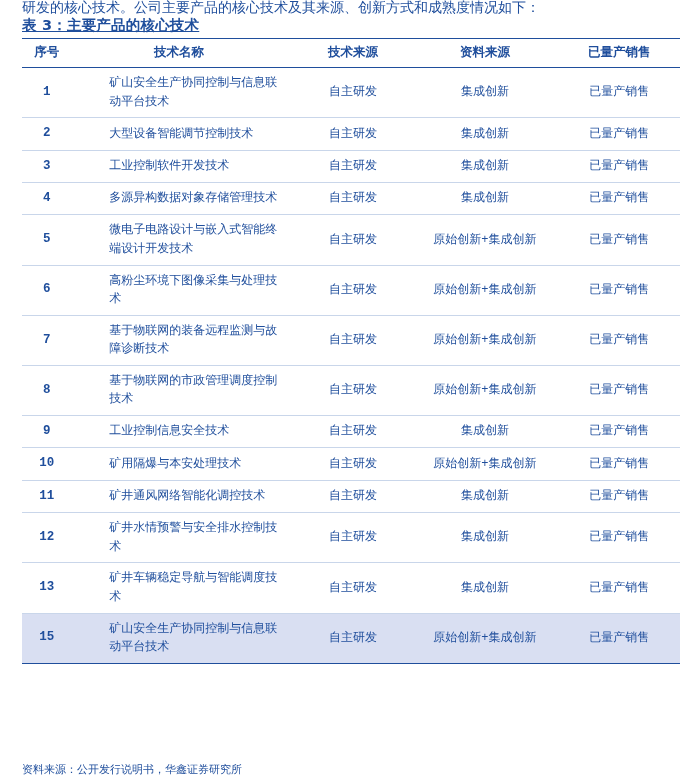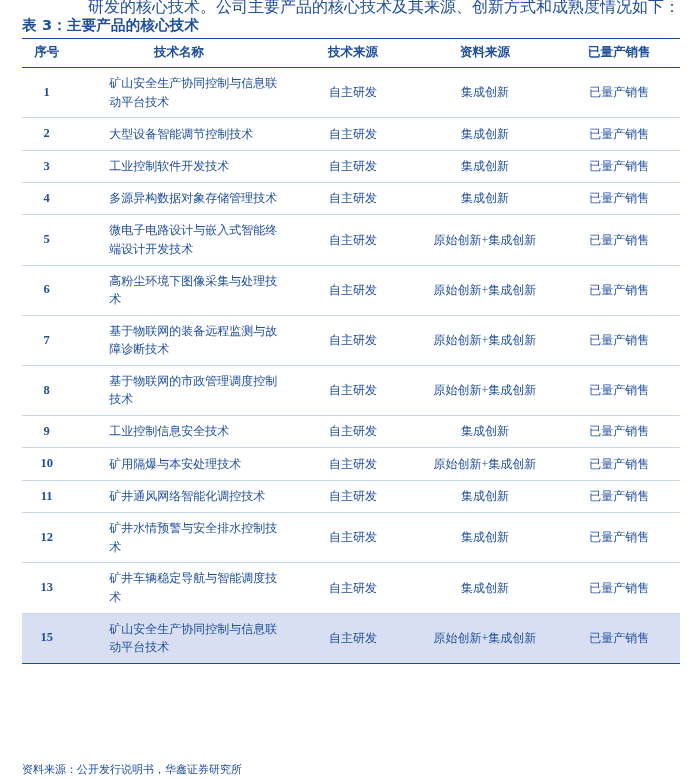--- a/index.html
+++ b/index.html
@@ -21,43 +21,43 @@
     box-sizing: border-box;
   }
   .top-clip {
     position: absolute;
     top: 0;
     left: 22px;
     right: 14px;
     height: 14px;
     overflow: hidden;
     color: #1f4e9c;
-    font-size: 16px;
+    font-size: 14px;
     line-height: 14px;
     white-space: nowrap;
     font-family: "DejaVu Sans", sans-serif;
-    text-align: right;
   }
   .table-title {
     position: absolute;
     top: 16px;
     left: 22px;
     font-family: "DejaVu Sans", sans-serif;
     font-weight: bold;
     font-size: 14.5px;
     color: #1f4e9c;
     letter-spacing: 0.2px;
+    text-decoration: underline;
   }
   table.main {
     position: absolute;
     top: 38px;
     left: 22px;
     width: 658px;
     border-collapse: collapse;
-    font-family: Liberation Serif, serif;
+    font-family: Liberation Mono, monospace;
     font-size: 12px;
     color: #1f4e9c;
   }
   table.main thead th {
     font-weight: bold;
     font-size: 12.5px;
     padding: 5px 0 6px 0;
     border-top: 1.6px solid #1f4e9c;
     border-bottom: 1.1px solid #1f4e9c;
     text-align: center;

